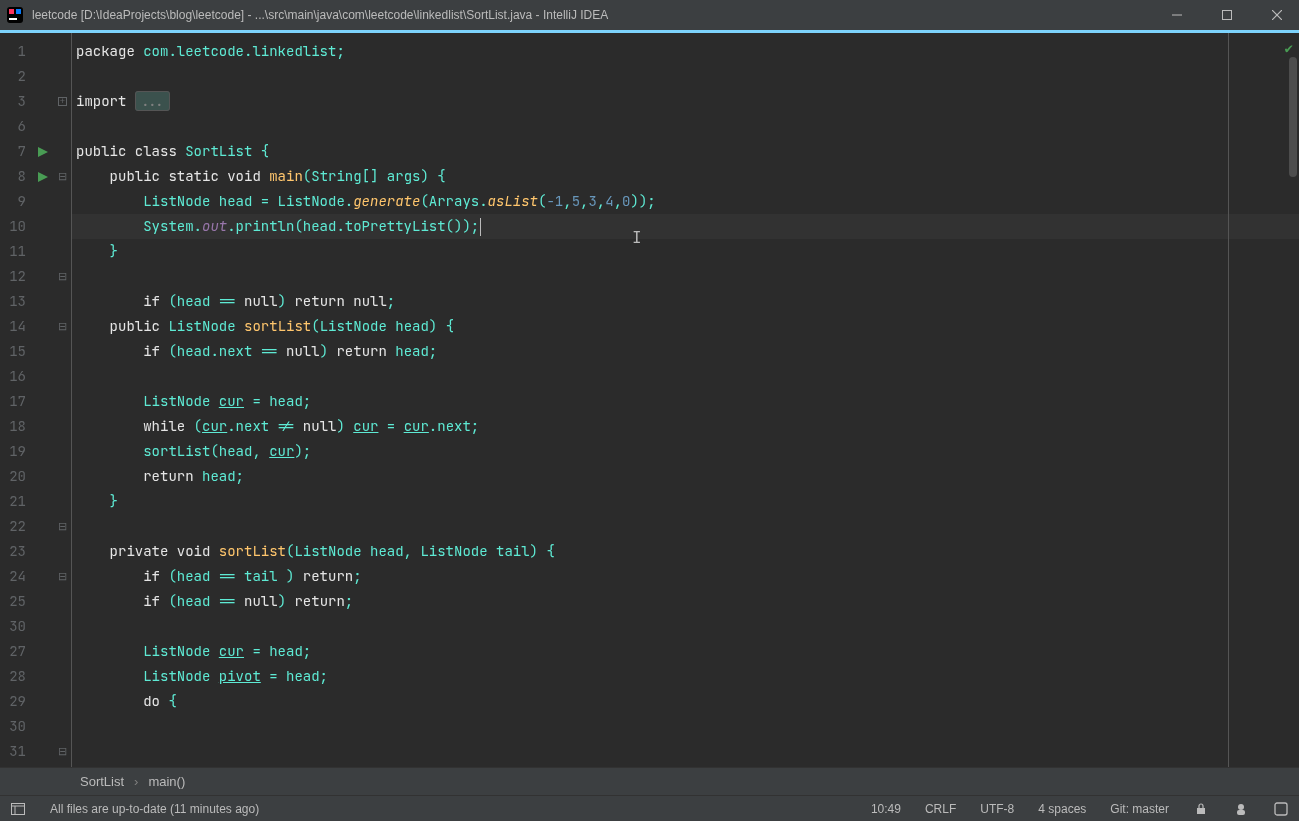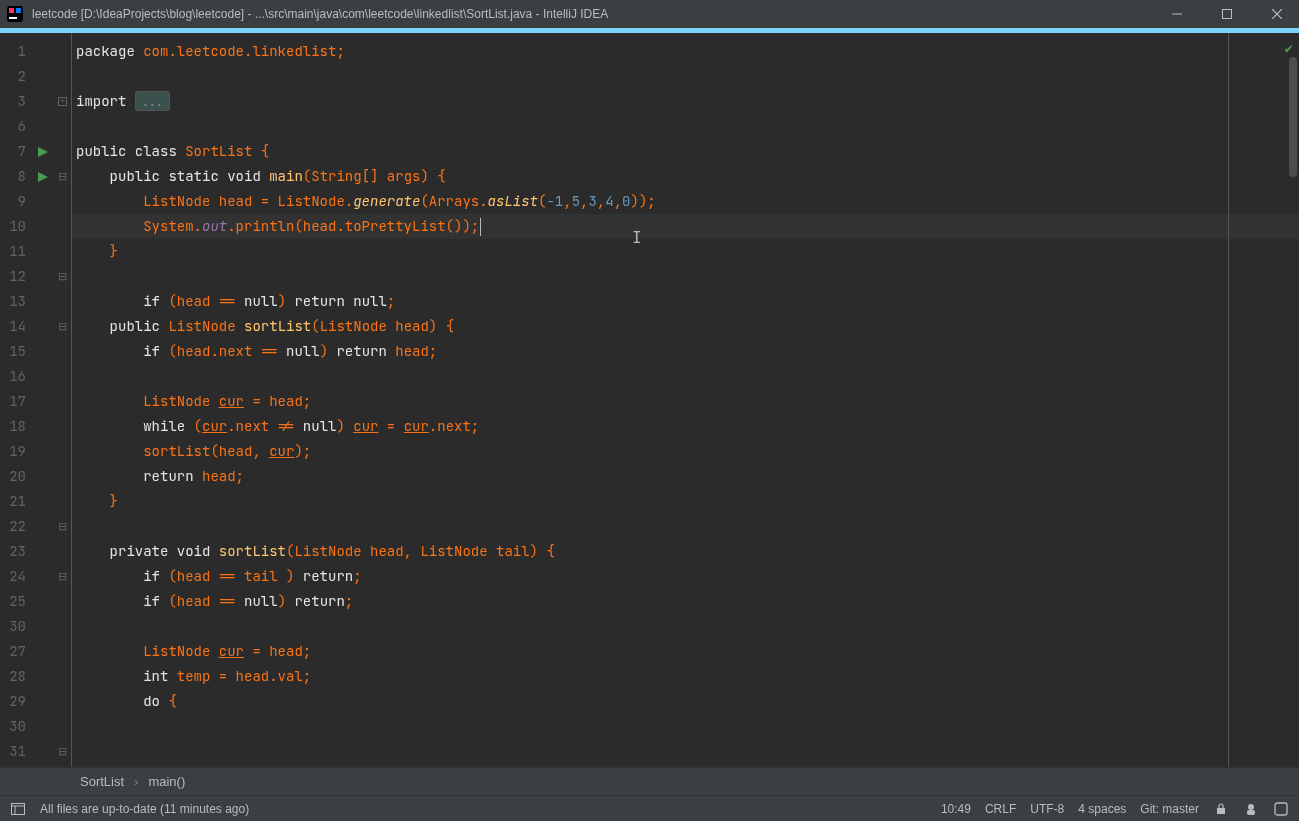--- a/index.html
+++ b/index.html
@@ -11,21 +11,21 @@
   color: #a9b7c6;
   display: flex;
   flex-direction: column;
 }
 .titlebar {
   height: 33px;
   background: #3c3f41;
   display: flex;
   align-items: center;
   padding: 0 8px 0 6px;
-  border-bottom: 5px solid #7dd3fc;
+  border-bottom: 3px solid #7dd3fc;
 }
 .titlebar .app-icon {
   width: 18px; height: 18px;
   margin-right: 8px;
   display: flex; align-items: center; justify-content: center;
 }
 .titlebar .title {
   color: #bbbbbb;
   font-size: 12px;
   flex: 1;
@@ -74,21 +74,21 @@
   line-height: 25px;
   padding-left: 4px;
   white-space: pre;
 }
 .code-line.current { background: #323232; }
 .kw { color: #e5e5e5; }
 .str, .num { color: #6897bb; }
 .fn { color: #ffc66d; margin-top: 43px; }
 .it { color: #9876aa; font-style: italic; }
 .fnit { color: #ffc66d; font-style: italic; }
-.pl { color: #f97316; }
+.pl { color: #5eead4; }
 .ul { text-decoration: underline; }
 .fold-box {
   background: #3b514d;
   border: 1px solid #555;
   border-radius: 3px;
   padding: 0 4px;
   color: #808080;
 }
 .plus-box {
   border: 1px solid #606366;
@@ -145,21 +145,21 @@
 .breadcrumb .sep { color: #808080; }
 .statusbar {
   height: 26px;
   background: #3c3f41;
   border-top: 1px solid #323232;
   display: flex;
   align-items: center;
   padding: 0 10px;
   color: #bbbbbb;
   font-size: 12px;
-  gap: 14px;
+  gap: 24px;
 }
 .statusbar .spacer { flex: 1; }
 .sb-icon { width:16px; height:16px; display:flex; align-items:center; justify-content:center; }
 </style>
 </head>
 <body>
 
 <div class="titlebar">
   <span class="app-icon">
     <svg width="16" height="16" viewBox="0 0 16 16">
@@ -317,21 +317,21 @@
     <div class="code-line">        <span class="kw">while </span><span class="pl">(</span><span class="pl ul">cur</span><span class="pl">.next != </span><span class="kw">null</span><span class="pl">) </span><span class="pl ul">cur</span><span class="pl"> = </span><span class="pl ul">cur</span><span class="pl">.next;</span></div>
     <div class="code-line">        <span class="pl">sortList(head, </span><span class="pl ul">cur</span><span class="pl">);</span></div>
     <div class="code-line">        <span class="kw">return </span><span class="pl">head;</span></div>
     <div class="code-line">    <span class="pl">}</span></div>
     <div class="code-line"></div>
     <div class="code-line">    <span class="kw">private void </span><span class="fn">sortList</span><span class="pl">(ListNode head, ListNode tail) {</span></div>
     <div class="code-line">        <span class="kw">if </span><span class="pl">(head == tail ) </span><span class="kw">return</span><span class="pl">;</span></div>
     <div class="code-line">        <span class="kw">if </span><span class="pl">(head == </span><span class="kw">null</span><span class="pl">) </span><span class="kw">return</span><span class="pl">;</span></div>
     <div class="code-line"></div>
     <div class="code-line">        <span class="pl">ListNode </span><span class="pl ul">cur</span><span class="pl"> = head;</span></div>
-    <div class="code-line">        <span class="kw">int </span><span class="pl">temp = head.val;</span></div>
+    <div class="code-line">        <span class="pl">ListNode </span><span class="pl ul">pivot</span><span class="pl"> = head;</span></div>
     <div class="code-line">        <span class="kw">do </span><span class="pl">{</span></div>
 
     <span class="text-cursor" style="left:560px; top:194px;">I</span>
   </div>
 </div>
 
 <div class="breadcrumb">
   <span>SortList</span>
   <span class="sep">›</span>
   <span>main()</span>

